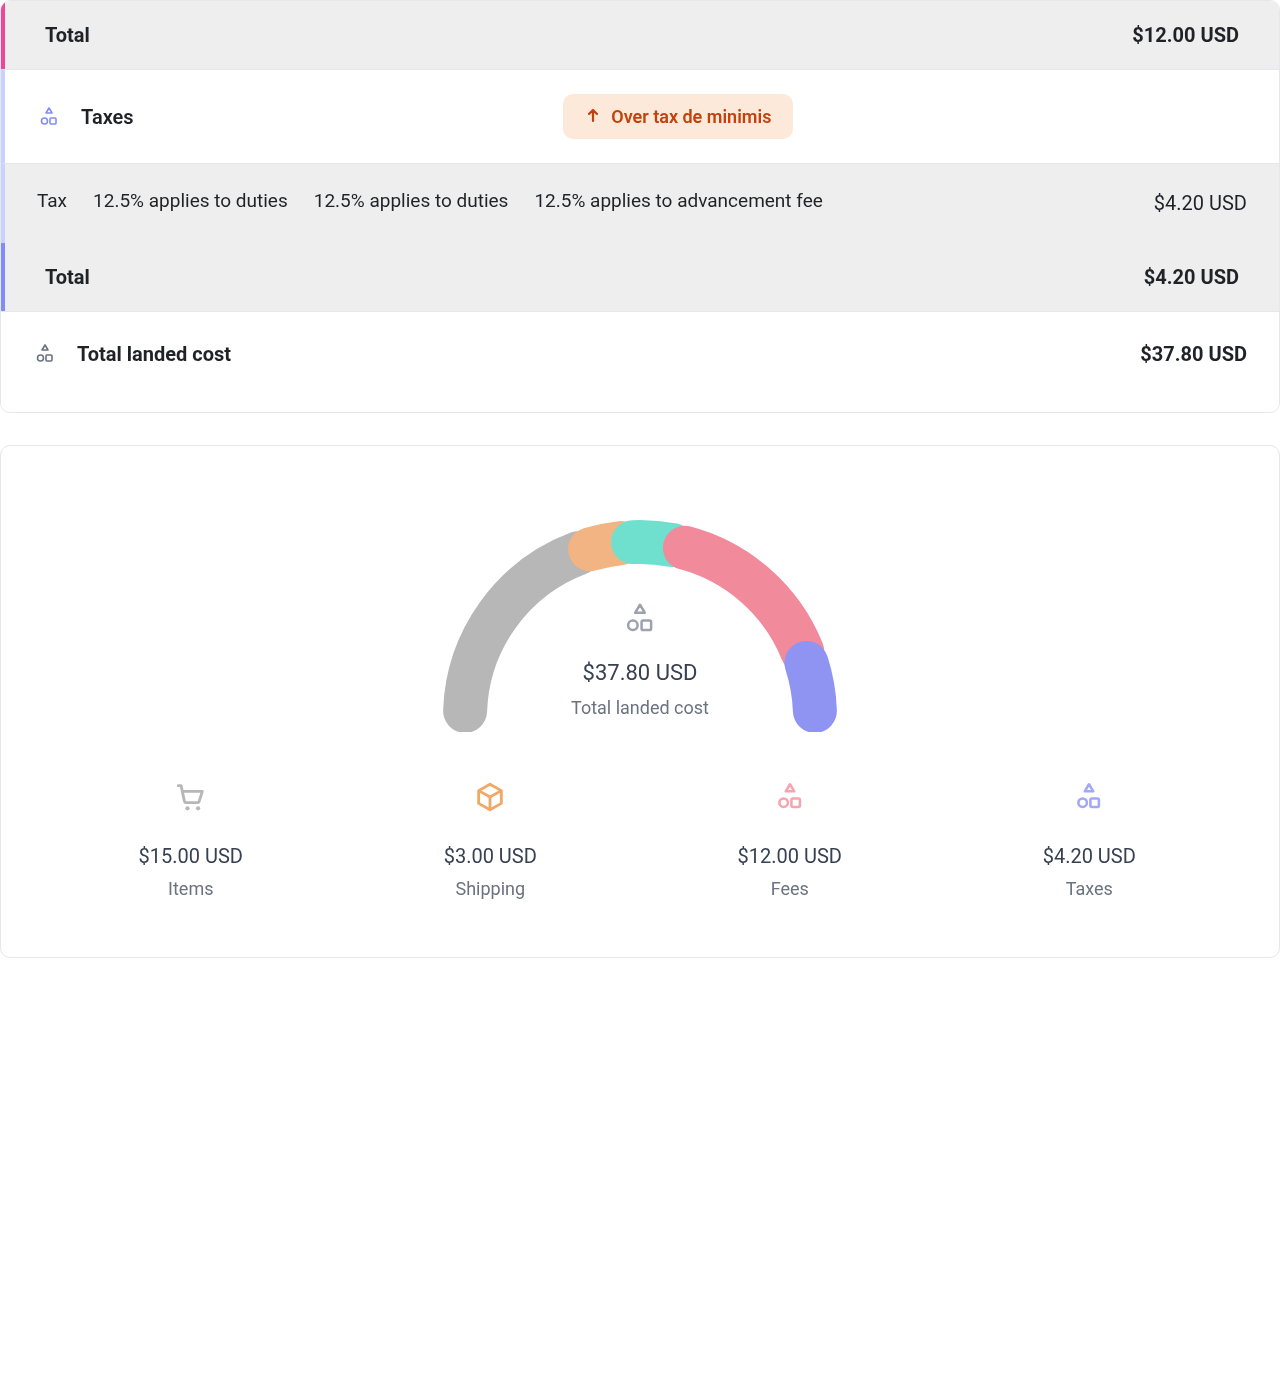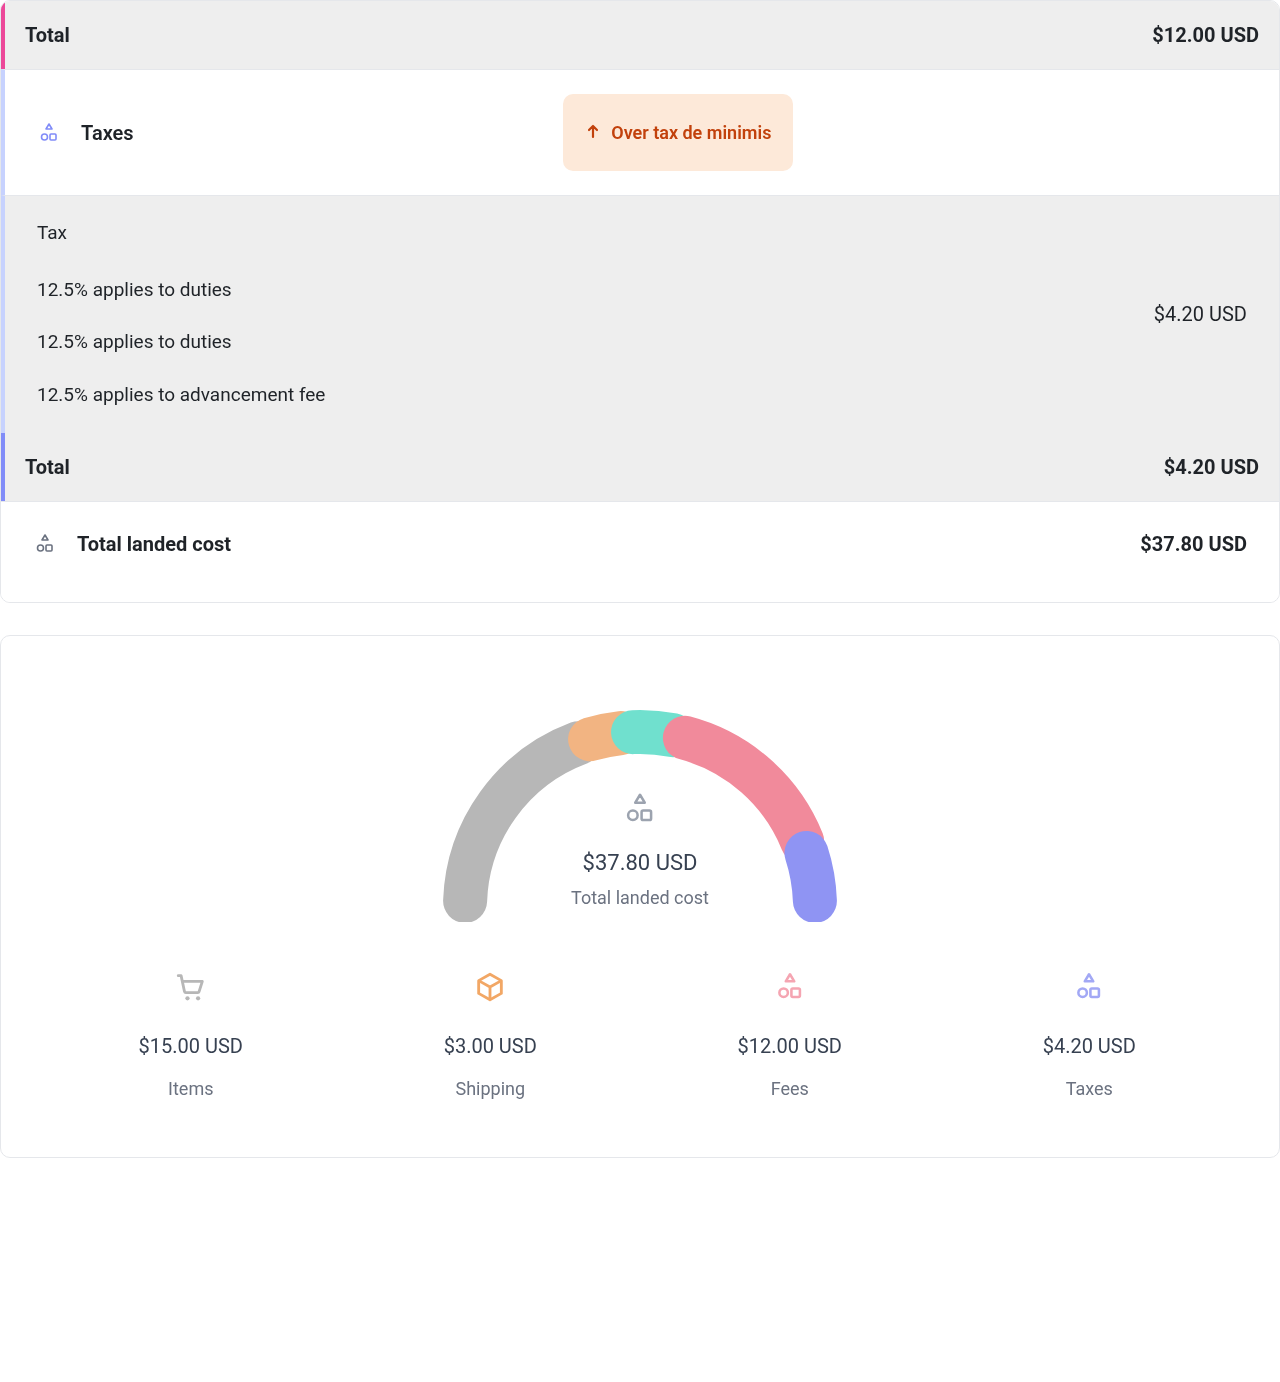--- a/index.html
+++ b/index.html
@@ -15,21 +15,21 @@
   .card {
     border: 1px solid #e5e7eb;
     border-radius: 10px;
     overflow: hidden;
     margin-bottom: 32px;
   }
   .row {
     display: flex;
     align-items: center;
     justify-content: space-between;
-    padding: 20px 20px;
+    padding: 20px 40px;
   }
   .row-total-top {
     background: #eeeeee;
     border-left: 4px solid #ec4899;
     font-weight: 700;
     font-size: 20px;
   }
   .row-header {
     background: #ffffff;
     border-top: 1px solid #e5e7eb;
@@ -47,34 +47,34 @@
     font-size: 20px;
   }
   .badge {
     display: inline-flex;
     align-items: center;
     gap: 10px;
     background: #fde9d9;
     color: #c2410c;
     font-weight: 600;
     font-size: 18px;
-    padding: 26px 22px;
+    padding: 10px 22px;
     border-radius: 10px;
   }
   .detail-block {
     background: #eeeeee;
     border-left: 4px solid #c7d2fe;
     padding: 24px 32px 24px 32px;
     display: flex;
     justify-content: space-between;
     align-items: center;
   }
   .detail-lines {
     display: flex;
-    flex-direction: column;
+    flex-direction: row;
     gap: 26px;
     font-size: 19px;
     color: #1f2328;
   }
   .detail-title {
     font-size: 19px;
     margin-bottom: 4px;
   }
   .detail-amount {
     font-size: 20px;
@@ -156,21 +156,21 @@
     text-align: center;
   }
   .legend-item .amount {
     font-size: 20px;
     color: #374151;
     margin-top: 22px;
   }
   .legend-item .label {
     font-size: 18px;
     color: #6b7280;
-    margin-top: 16px;
+    margin-top: 6px;
   }
 </style>
 </head>
 <body>
 
 <div class="card">
 
   <div class="row row-total-top">
     <span>Total</span>
     <span>$12.00 USD</span>

